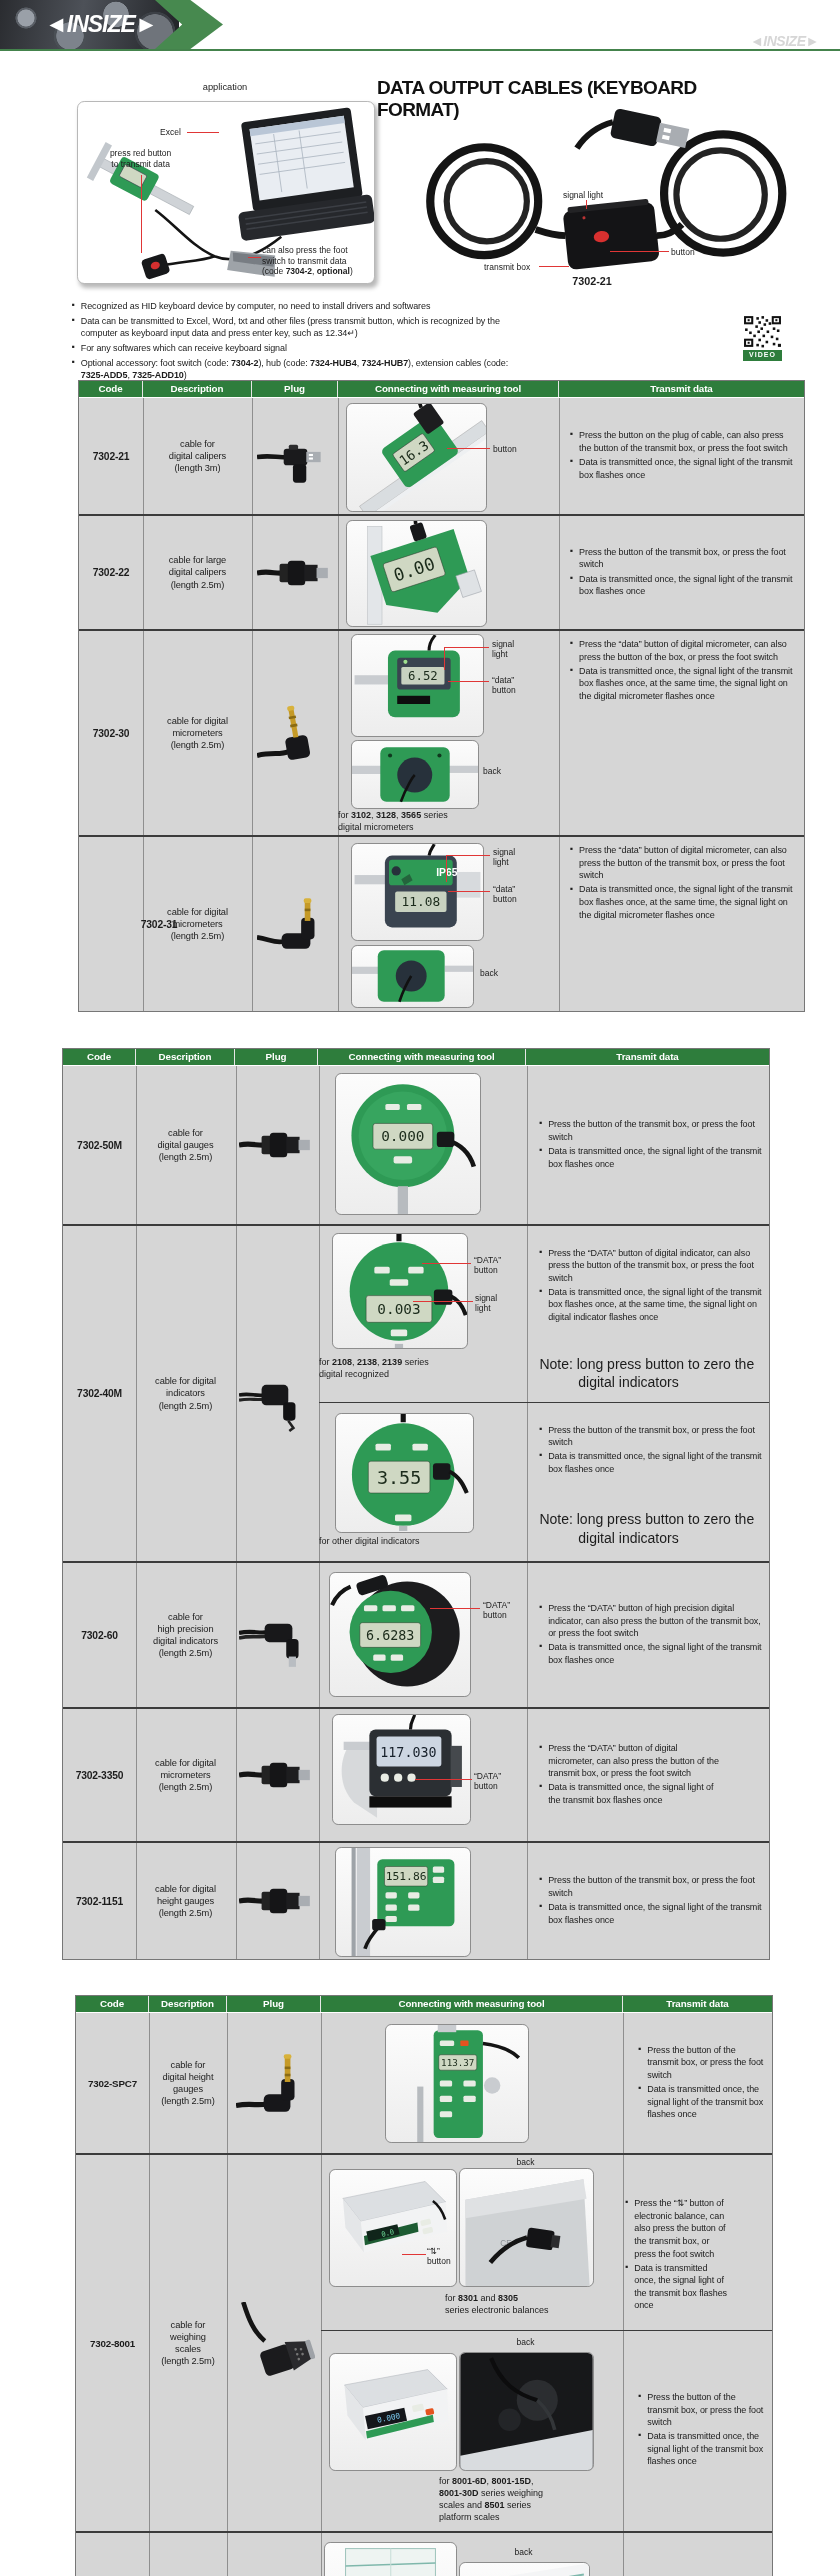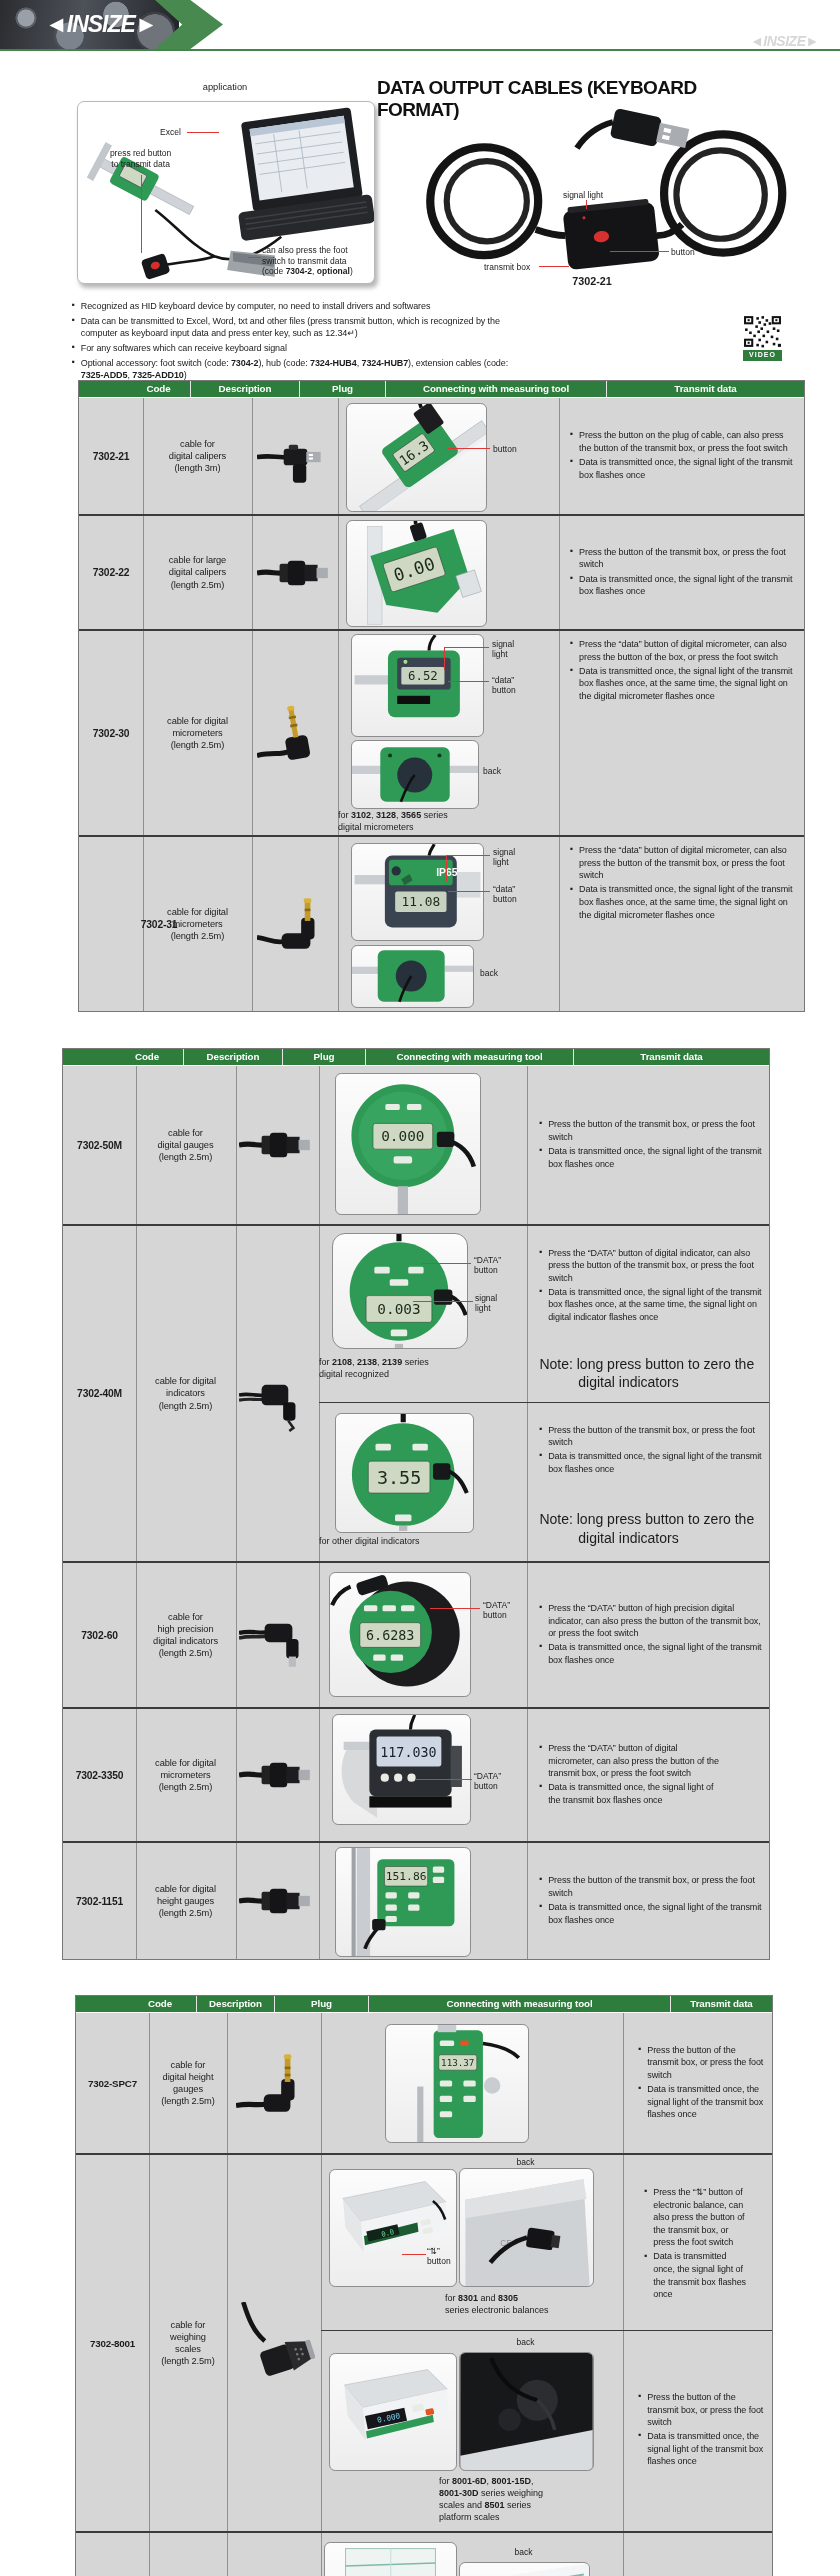--- a/index.html
+++ b/index.html
@@ -35,21 +35,21 @@
   .bullets .bl{position:relative;padding-left:8.8px;font-size:9px;line-height:1.4;
     margin-bottom:2.1px;letter-spacing:-0.1px;}
   .bullets .bl::before{content:"■";position:absolute;left:0;top:2.1px;font-size:4.6px;}
   .rich{white-space:pre-line;}
   .rich b,.rich .b{font-weight:bold;}
   .qr-wrap{position:absolute;left:743px;top:315px;width:39px;}
   .qr-video{height:10.8px;background:#2e7d3c;color:#fff;font-weight:bold;font-size:7px;
     letter-spacing:1px;text-align:center;line-height:10.8px;}
   
   .tbl{position:absolute;border:0.5px solid #777;background:#fff;}
-  .thead{display:flex;height:15.5px;background:#2e7d3c;padding-left:48px;}
+  .thead{display:flex;height:15.5px;background:#2e7d3c;}
   .th{color:#fff;font-weight:bold;font-size:9.8px;display:flex;align-items:center;
     justify-content:center;border-right:1px solid #e6e6e6;box-sizing:border-box;letter-spacing:-0.1px;}
   .th:last-child{border-right:none;}
   .gap{height:1.5px;background:#fff;}
   .trow{position:relative;background:#d6d6d6;border-top:2.1px solid #3b3b3b;overflow:visible;}
   .trow.first{border-top:none;}
   .vline{position:absolute;top:0;bottom:0;width:0.5px;background:#8f8f8f;}
   .cell{position:absolute;top:0;bottom:0;box-sizing:border-box;}
   .code{font-weight:bold;font-size:10.3px;display:flex;align-items:center;justify-content:center;
     letter-spacing:-0.2px;}
@@ -506,21 +506,21 @@
         <path d="M0 78 C20 74 32 80 48 78" stroke="#141414" stroke-width="7" fill="none"></path>
         <path d="M0 88 C20 84 32 88 48 86" stroke="#242424" stroke-width="6" fill="none"></path>
         <rect x="44" y="58" width="52" height="40" rx="9" fill="#18181a"></rect>
         <rect x="86" y="92" width="24" height="36" rx="7" fill="#121214"></rect>
         <path d="M96 128 l10 14 l-8 6" stroke="#222" stroke-width="5" fill="none"></path>
       </svg>
     </div>
     <div class="secline" style="left:256px;right:0;top:176px;"></div>
 
     <div class="cell" style="left:256px;width:208px;height:176px;bottom:auto;">
-      <div class="frame" style="left:13px;top:6.7px;width:134px;height:114px;border-radius:13px;">
+      <div class="frame" style="left:13px;top:6.7px;width:134px;height:114px;">
         <svg viewBox="0 0 260 222">
           <path d="M128 0 L128 14" stroke="#111" stroke-width="10"></path>
           <circle cx="128" cy="112" r="96" fill="#2e9a55"></circle>
           <rect x="64" y="120" width="128" height="52" rx="5" fill="#cfd8c3" stroke="#2b3b2b"></rect>
           <text class="lcdtxt" x="128" y="156" font-size="28" text-anchor="middle" fill="#1b2b1b">0.003</text>
           <rect x="80" y="64" width="30" height="13" rx="3" fill="#e8ece4"></rect>
           <rect x="146" y="64" width="30" height="13" rx="3" fill="#e8ece4"></rect>
           <rect x="110" y="88" width="36" height="13" rx="3" fill="#e8ece4"></rect>
           <rect x="112" y="186" width="32" height="13" rx="3" fill="#e8ece4"></rect>
           <rect x="196" y="108" width="36" height="30" rx="6" fill="#17181a"></rect>
@@ -833,21 +833,21 @@
             <path d="M128 138 C100 150 80 170 64 196" stroke="#141414" stroke-width="9" fill="none"></path>
           </g>
         </svg>
       </div>
       <div class="plabel" style="left:106px;top:91px;background:rgba(252,252,252,.0);">“⇅”
 button</div>
       <div class="rl" style="left:81px;top:99px;width:24px;height:1px;"></div>
       <div class="pcap rich" style="left:124px;top:137px;width:155px;"><span>for </span><span class="b">8301</span><span> and </span><span class="b">8305</span><span>
 series electronic balances</span></div>
     </div>
-    <div class="cell transmit" style="left:553px;width:124px;height:175px;bottom:auto;padding:31px 5.2px 5.2px 15.5px;justify-content:flex-start;">
+    <div class="cell transmit" style="left:534px;width:124px;height:175px;bottom:auto;padding:31px 5.2px 5.2px 15.5px;justify-content:center;">
       <ul>
         <li>Press the “⇅” button of electronic balance, can also press the button of the transmit box, or press the foot switch</li>
         <li>Data is transmitted once, the signal light of the transmit box flashes once</li>
       </ul>
     </div>
 
     <div class="cell" style="left:245px;width:302px;top:175px;height:201px;bottom:auto;">
       <div class="plabel" style="left:138px;width:133px;top:7.2px;text-align:center;">back</div>
       <div class="frame" style="left:7.7px;top:23px;width:126px;height:116px;">
         <svg viewBox="0 0 245 225">

